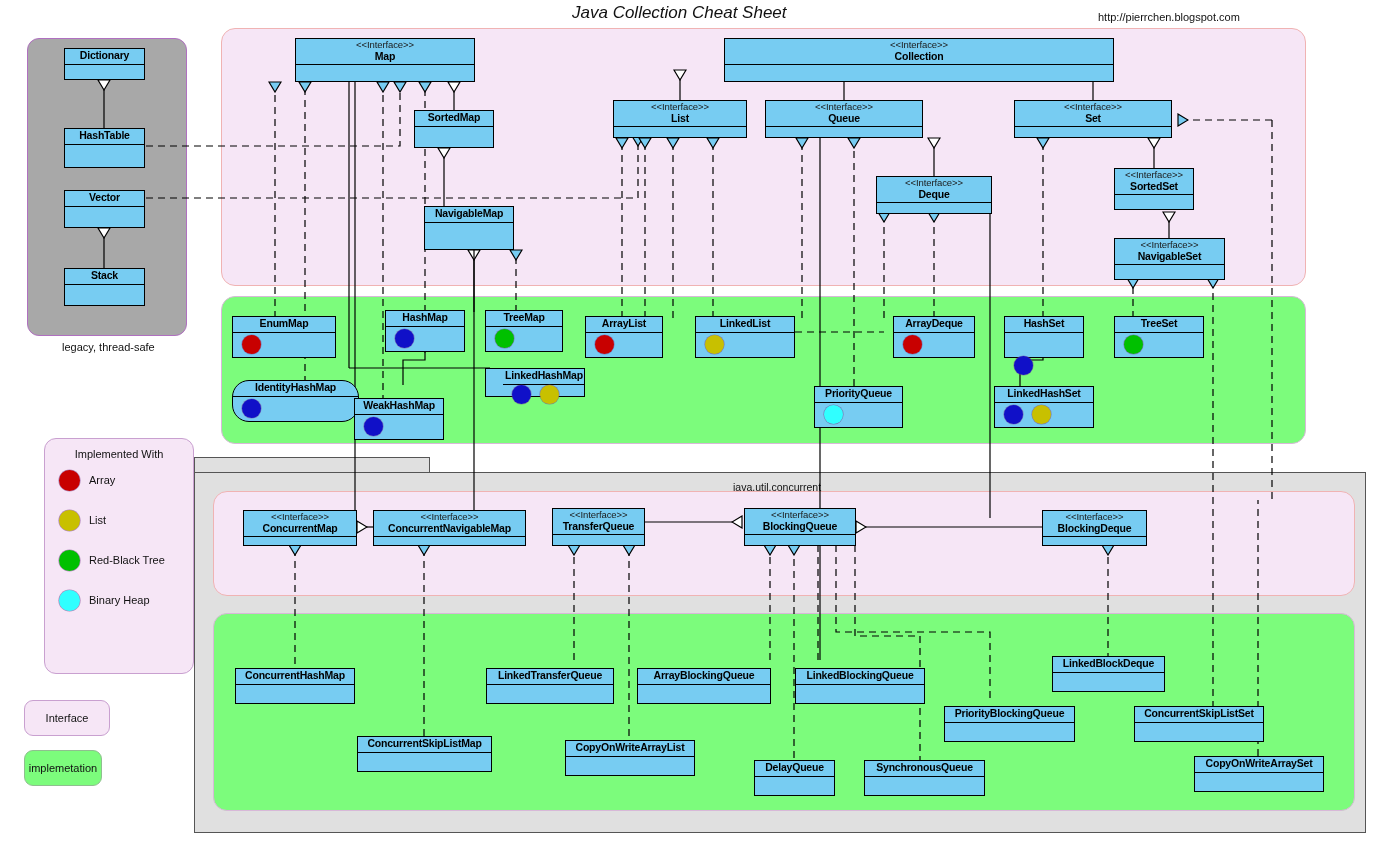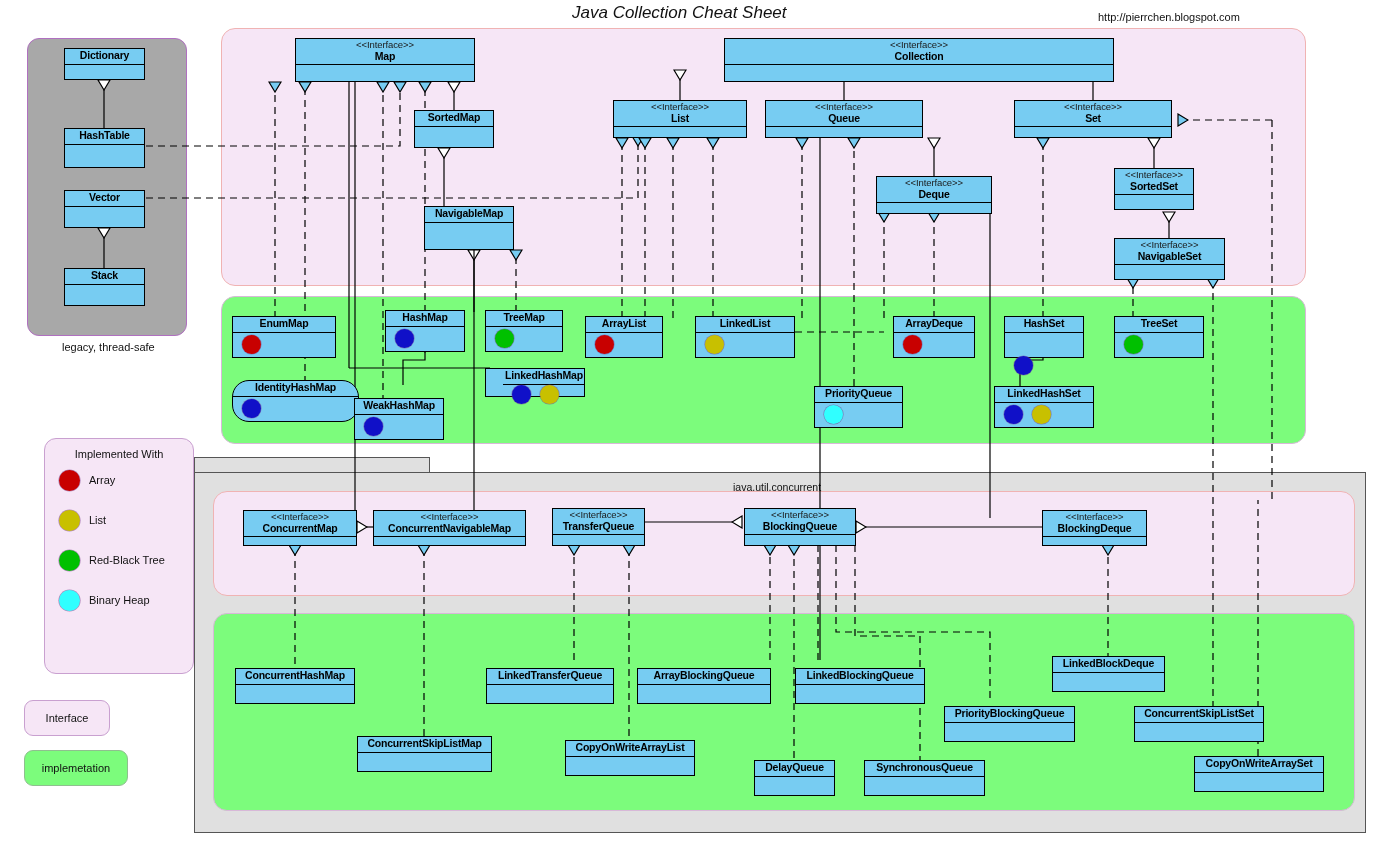--- a/index.html
+++ b/index.html
@@ -192,21 +192,21 @@
   <div class="legend-row">
     <span class="dot" style="background:#00c000;"></span>
     <span>Red-Black Tree</span>
   </div>
   <div class="legend-row">
     <span class="dot" style="background:#30ffff;"></span>
     <span>Binary Heap</span>
   </div>
 </div>
 <div class="key-iface" style="left:24px;top:700px;width:86px;height:36px;">Interface</div>
-<div class="key-impl" style="left:24px;top:750px;width:104px;height:36px;">implemetation</div>
+<div class="key-impl" style="left:24px;top:750px;width:78px;height:36px;">implemetation</div>
 
 <div class="uml" style="left:295px;top:38px;width:180px;height:44px;">
   <div class="hdr">
     <div class="stereo">&lt;&lt;Interface&gt;&gt;</div>
     <div class="nm">Map</div>
   </div>
   <div class="body"></div>
 </div>
 
 <div class="uml" style="left:414px;top:110px;width:80px;height:38px;">

